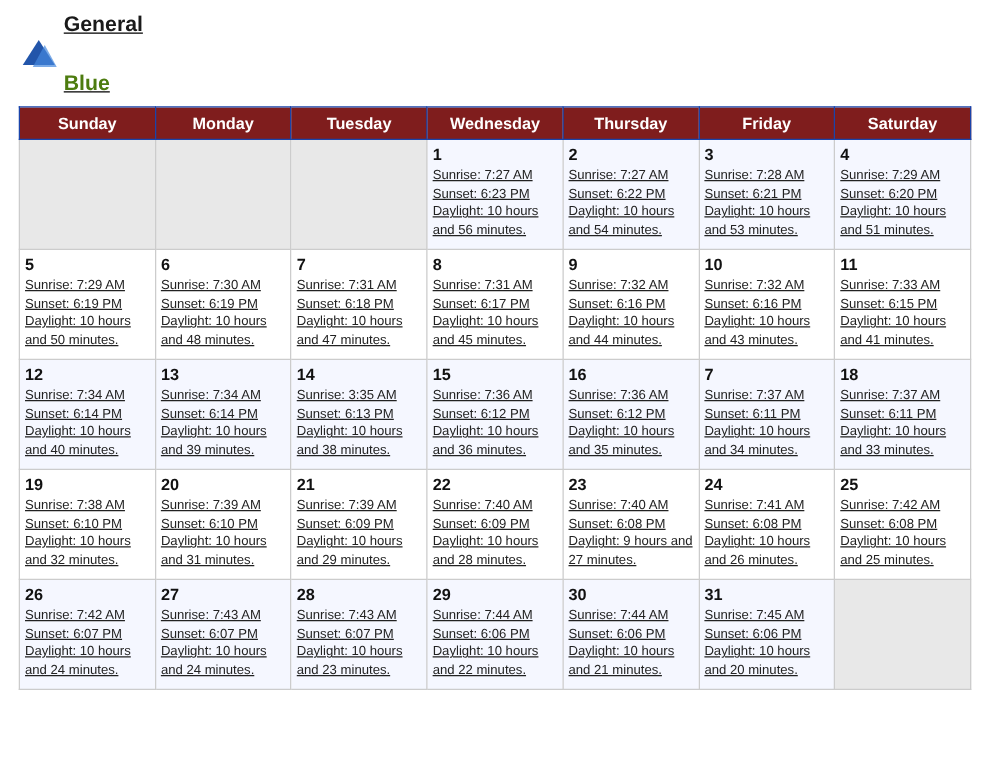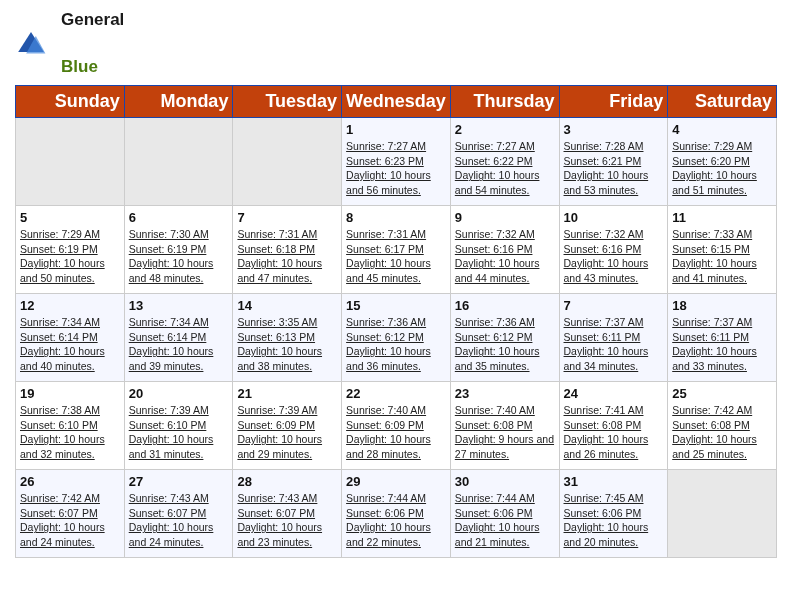--- a/index.html
+++ b/index.html
@@ -12,21 +12,22 @@
     }
     .header {
       display: flex;
       justify-content: space-between;
       align-items: flex-start;
       margin-bottom: 8px;
     }
     .logo {
       display: flex;
       align-items: center;
-      gap: 14px;
+      gap: 4px;
+      text-decoration: underline;
     }
     .logo-icon {
       width: 32px;
       height: 32px;
     }
     .title-block {
       text-align: right;
     }
     .month-title {
       font-size: 36px;
@@ -36,26 +37,26 @@
     .location {
       font-size: 15px;
       color: #333;
     }
     table {
       width: 100%;
       border-collapse: collapse;
       table-layout: fixed;
     }
     thead th {
-      background-color: #c2410c;
+      background-color: #7f1d1d;
       color: #fff;
-      font-size: 18px;
+      font-size: 13px;
       font-weight: bold;
       padding: 5px 4px;
-      text-align: right;
+      text-align: center;
       border: 1px solid #1a44aa;
     }
     tbody td {
       vertical-align: top;
       padding: 4px 4px;
       font-size: 10.5px;
       color: #222;
       border: 1px solid #ccc;
       height: 88px;
       background: #fff;

